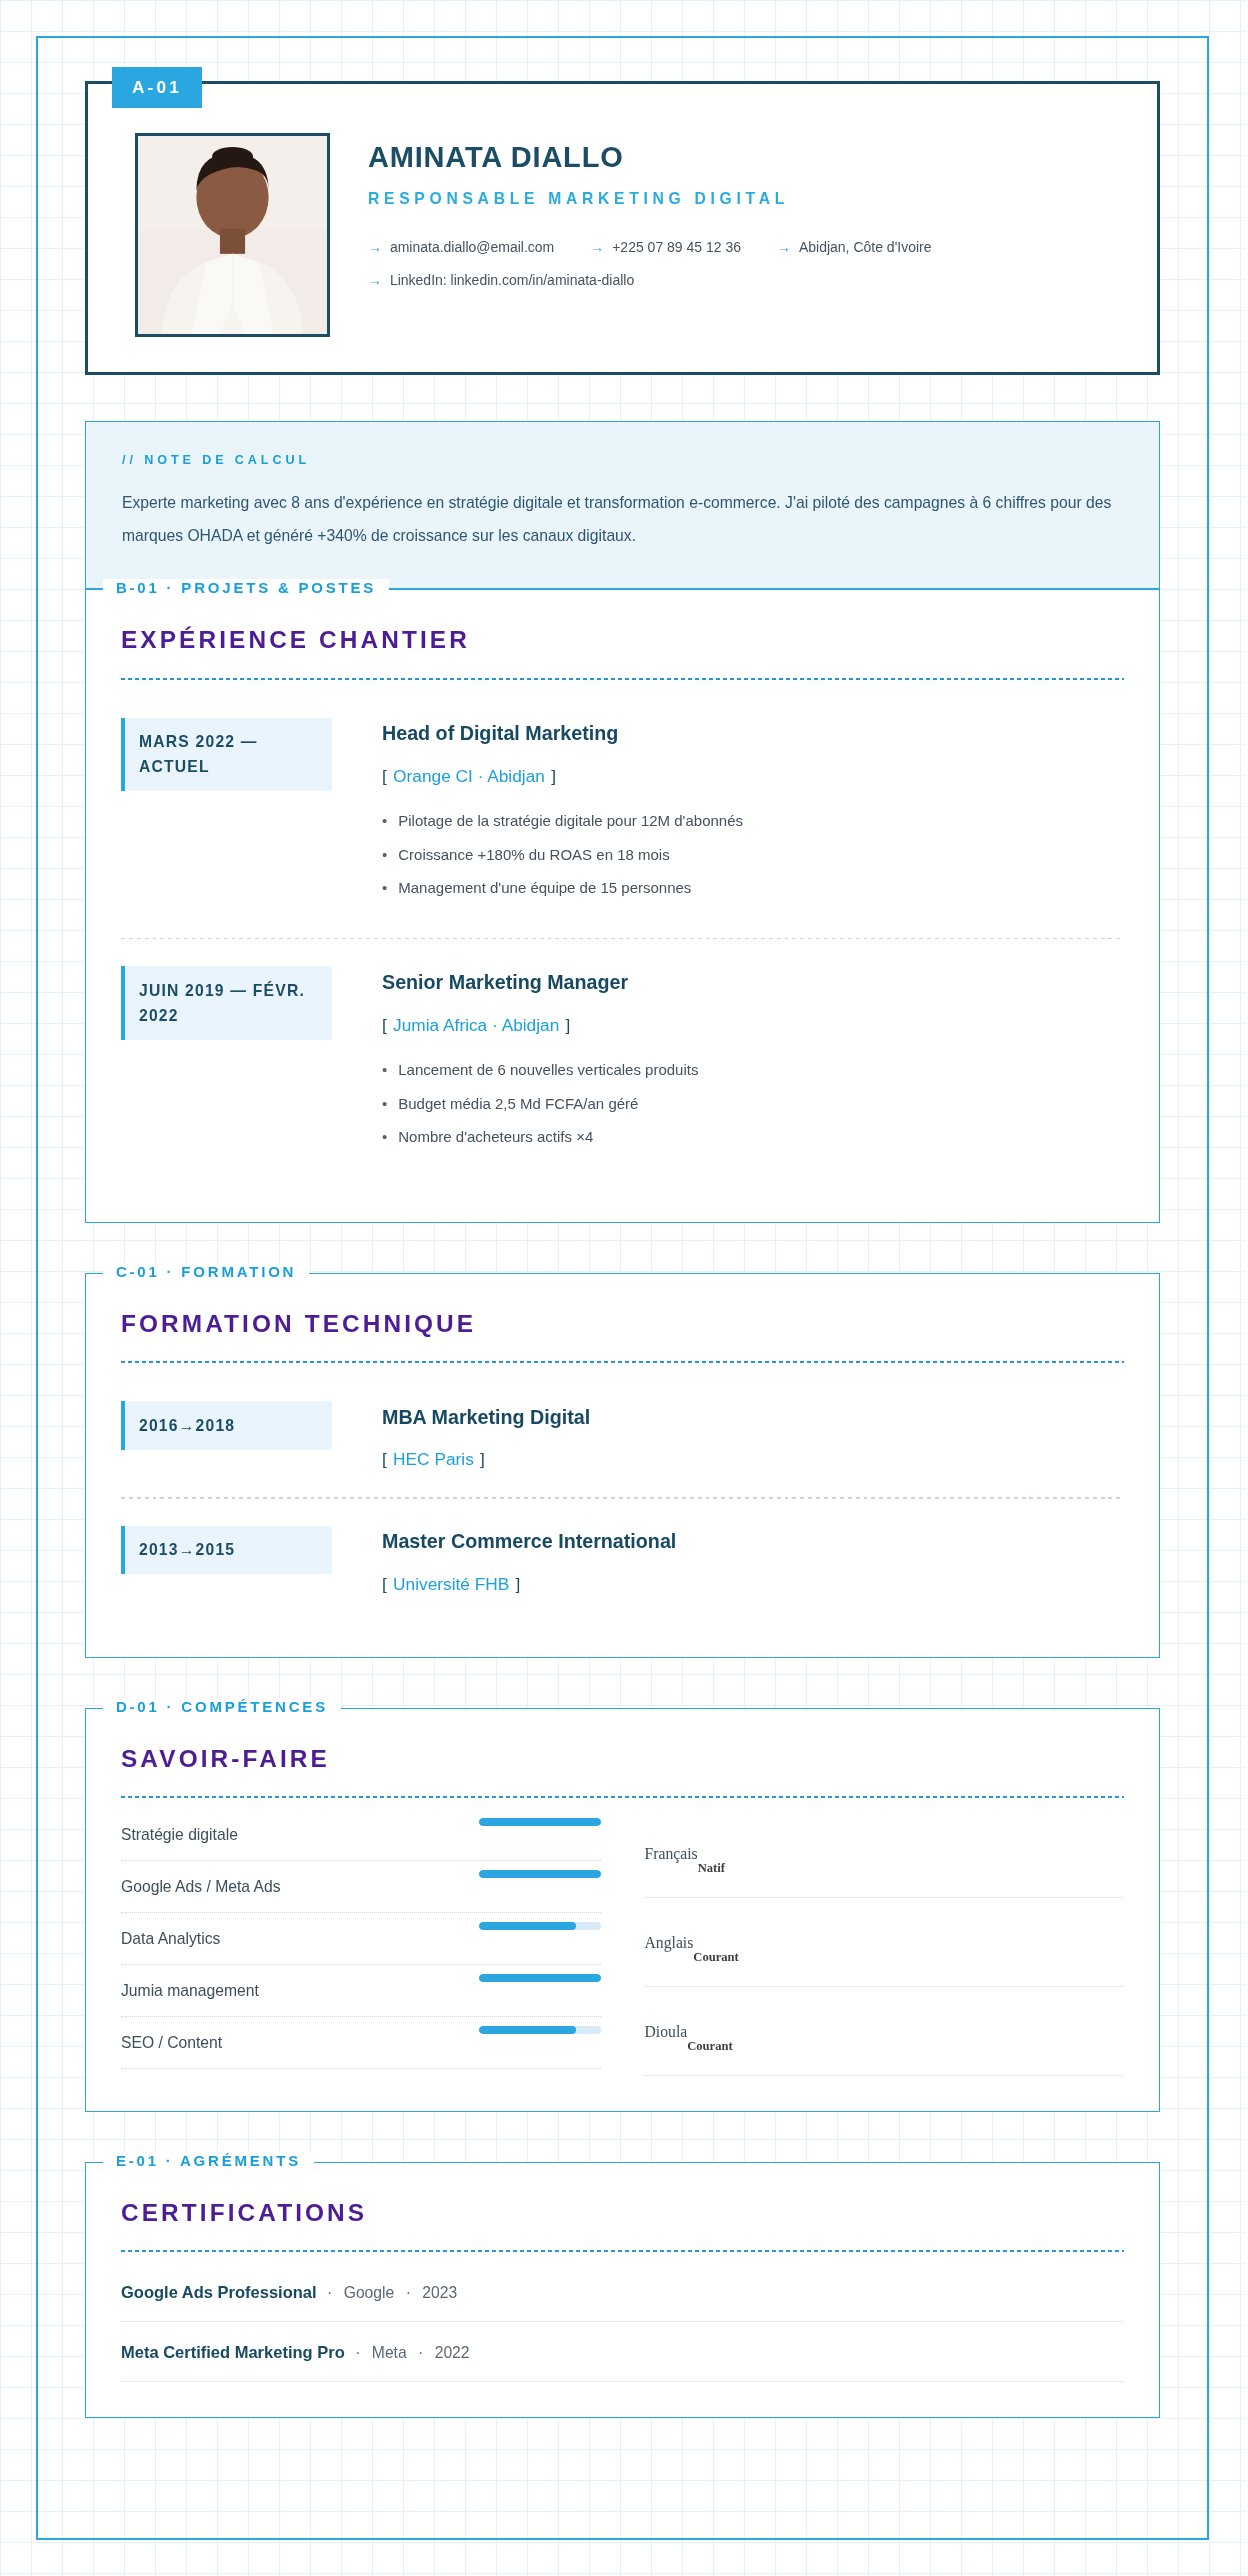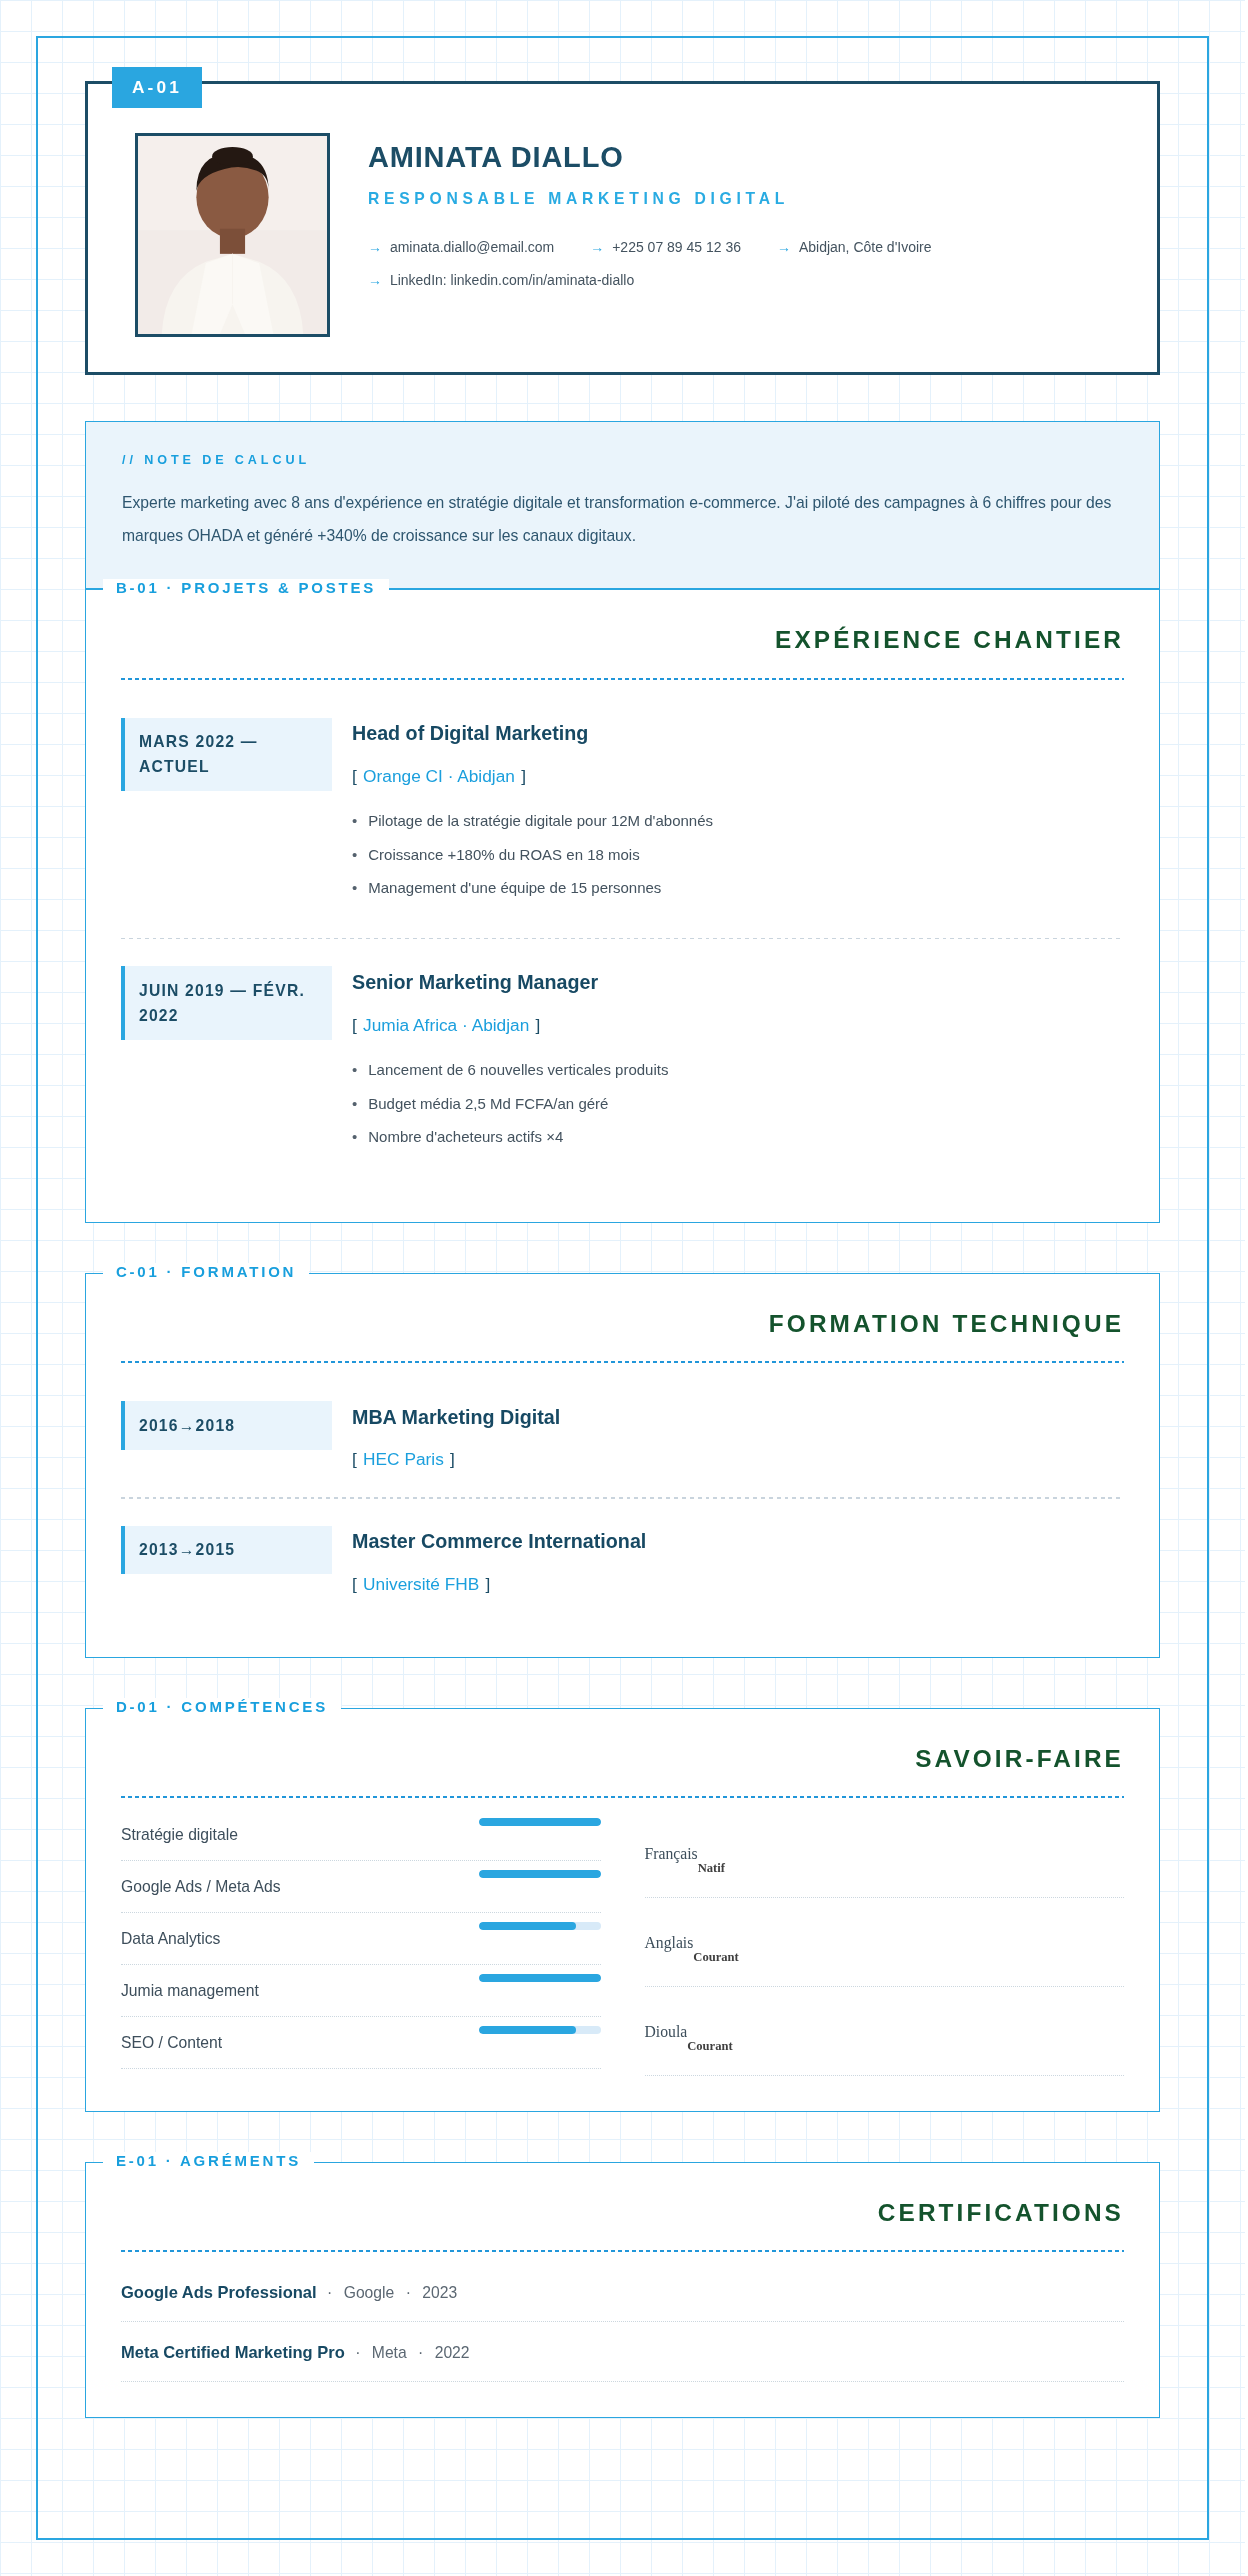--- a/index.html
+++ b/index.html
@@ -79,34 +79,34 @@
     margin:0 0 50px 0;
   }
   .legend{
     position:absolute; top:-11px; left:17.3px;
     background:#ffffff; padding:0 12.6px;
     color:#189fdd; font-size:15px; font-weight:bold; letter-spacing:2.8px;
     white-space:nowrap;
   }
   .section h2{
     margin:0 0 23.6px 0;
-    color:#14532d; font-size:24.4px; font-weight:bold; letter-spacing:3.1px;text-align:right;
+    color:#4c1d95; font-size:24.4px; font-weight:bold; letter-spacing:3.1px;
   }
   .rule-blue{
     height:1.6px; margin-bottom:11px;
     background-image:repeating-linear-gradient(90deg,#2196d9 0 3.9px,transparent 3.9px 7px);
   }
   .rule-gray{
     height:1.6px;
     background-image:repeating-linear-gradient(90deg,#c9d4dd 0 3.9px,transparent 3.9px 7.9px);
   }
 
   
   .entry{
-    display:grid; grid-template-columns:211px 1fr; column-gap:20px;
+    display:grid; grid-template-columns:211px 1fr; column-gap:50px;
     padding:27px 0 27px 0;
   }
   .chip{
     align-self:start;
     background:#e9f4fc; border-left:4.7px solid #2aa6e0;
     padding:11.8px 12.6px 11.8px 14px;
     color:#1c4d66; font-size:15.7px; font-weight:bold; letter-spacing:1.2px;
     line-height:1.6;
     box-sizing:border-box;
   }

